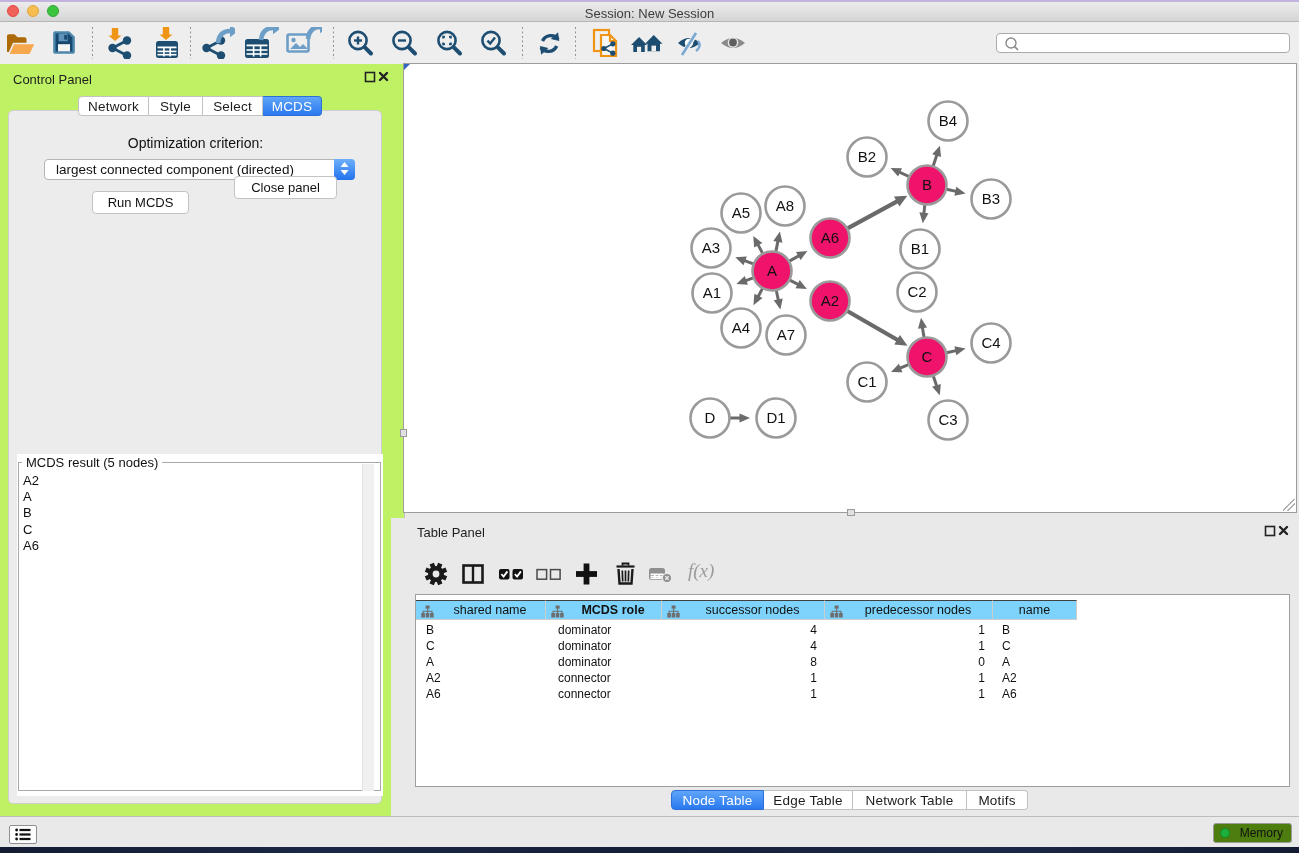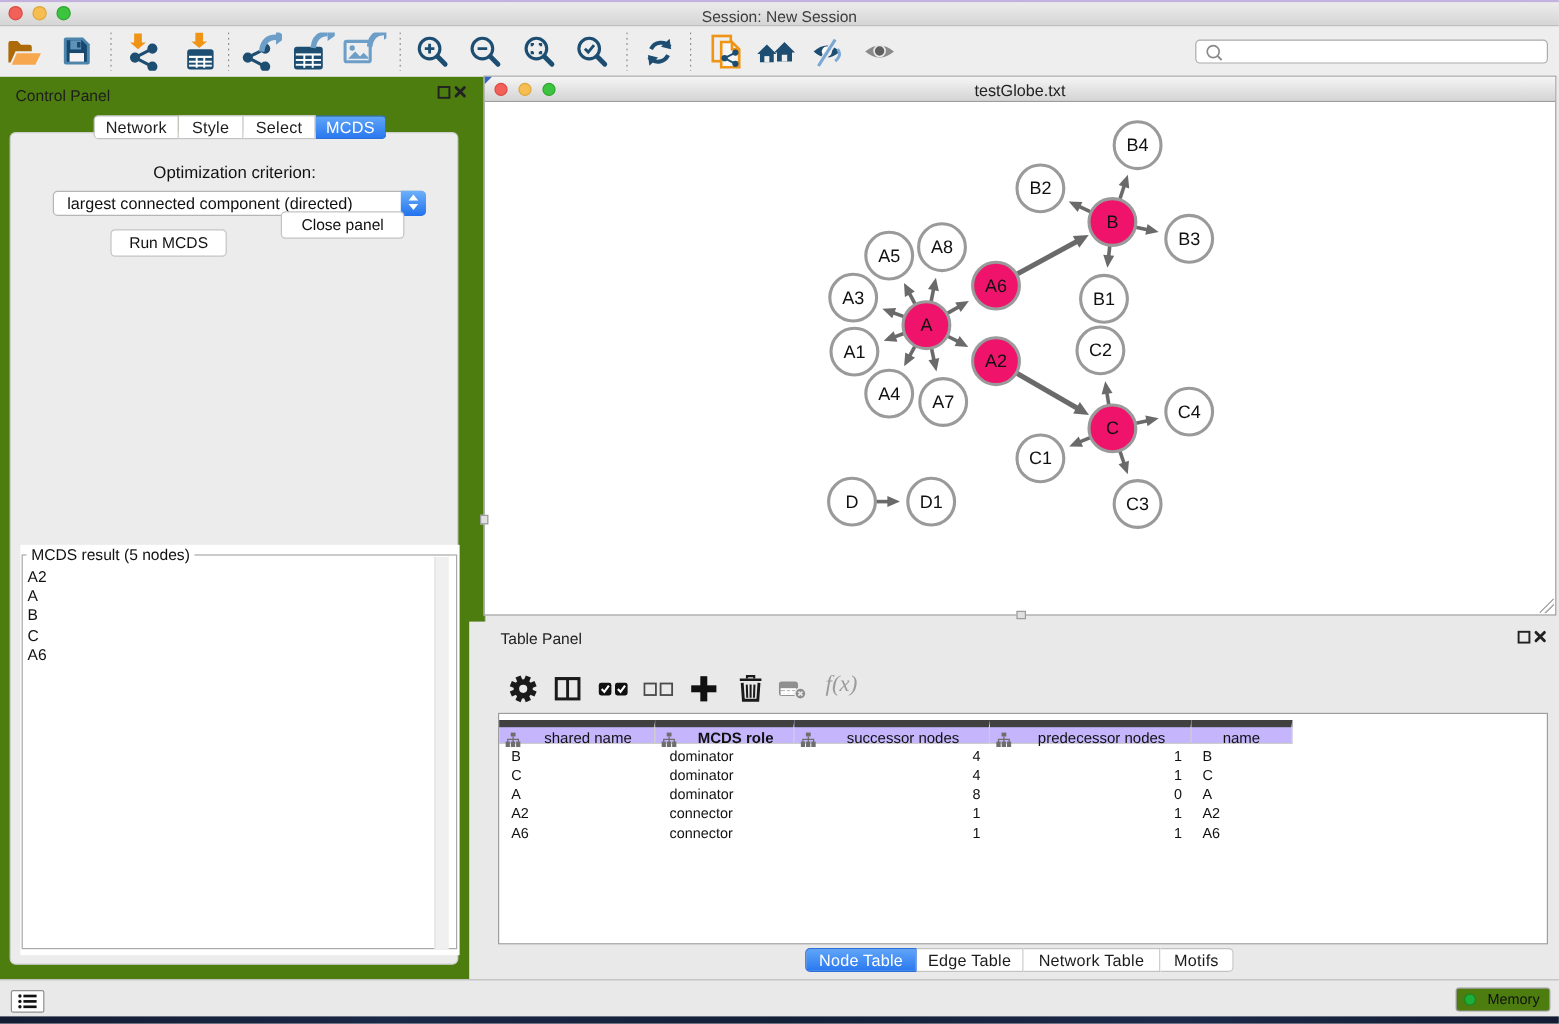--- a/index.html
+++ b/index.html
@@ -18,21 +18,21 @@
 #titlebar .t3 { left:47px; background:#3dc43e; border:1px solid #2fa52f; }
 #titletext { left:0; top:4px; width:1299px; text-align:center; font-size:13px; color:#3c3c3c; }
 #toolbar { left:0; top:22px; width:1299px; height:42px; background:#eeeeee; }
 .sep { position:absolute; top:5px; height:32px; width:1px;
   background-image:linear-gradient(#8a8a8a 36%, rgba(0,0,0,0) 0%);
   background-size:1px 4.5px; }
 .tbi { position:absolute; top:0; height:42px; }
 #search { left:996px; top:11px; width:294px; height:20px; background:#fff;
   border:1px solid #ababab; border-radius:4px; }
 
-#cpanel { left:0; top:64px; width:405px; height:752px; background:#4d7c0f;
+#cpanel { left:0; top:64px; width:405px; height:752px; background:#bef264;
   border-right:1px solid #c0c0c0; }
 #cptitle { left:13px; top:8px; font-size:13px; color:#1e1e1e; }
 .wicons { position:absolute; top:8px; font-size:12px; color:#222; }
 #cpbox { left:8px; top:46px; width:374px; height:694px; background:#ececec;
   border:1px solid #cecece; border-radius:5px; }
 .tabrow { position:absolute; display:flex; }
 .tab { height:20px; line-height:19px; font-size:13.5px; letter-spacing:0.2px; color:#1c1c1c; text-align:center;
   background:#fff; border:1px solid #c2c2c2; border-left:none; padding:0; }
 .tab.first { border-left:1px solid #c2c2c2; border-radius:4px 0 0 4px; }
 .tab.last { border-radius:0 4px 4px 0; }
@@ -72,22 +72,22 @@
   background:
    linear-gradient(135deg, rgba(0,0,0,0) 44%, #adadad 46%, #adadad 52%, rgba(0,0,0,0) 54%),
    linear-gradient(135deg, rgba(0,0,0,0) 64%, #adadad 66%, #adadad 72%, rgba(0,0,0,0) 74%);
 }
 
 #tpanel { left:391px; top:518px; width:908px; height:298px; background:#e9e9e9; }
 #tptitle { left:26px; top:7px; font-size:13px; color:#1e1e1e; }
 #tptoolbar { left:24px; top:36px; width:870px; height:40px; }
 #tablebox { left:24px; top:76px; width:875px; height:193px; background:#fff;
   border:1px solid #9e9e9e; }
-.hcell { position:absolute; top:5px; height:20px; background:#c4b5fd;
-  border-right:1px solid #cdcdcd; border-top:6px solid #404040; border-bottom:1px solid #cdcdcd; }
+.hcell { position:absolute; top:5px; height:20px; background:#7dd3fc;
+  border-right:1px solid #cdcdcd; border-top:1px solid #404040; border-bottom:1px solid #cdcdcd; }
 .hcell span { display:block; text-align:center; font-size:12.5px; color:#111; line-height:19px; }
 .hicon { position:absolute; left:5px; top:4px; }
 .trow { position:absolute; font-size:12px; color:#111; }
 .tnum { position:absolute; font-size:12px; color:#111; text-align:right; }
 #btabs { left:280px; top:272px; }
 #btabs .tab { height:20px; }
 
 #statusbar { left:0; top:816px; width:1299px; height:31px; background:#e9e9e9;
   border-top:1px solid #bcbcbc; }
 #listbtn { left:9px; top:8px; width:28px; height:19px; background:#fdfdfd;
@@ -256,26 +256,20 @@
   <div class="abs" id="resultwrap">
     <div class="abs" id="groupbox">
       <div class="abs" id="grouptitle">MCDS result (5 nodes)</div>
       <div class="abs" id="mcdslist">A2<br>A<br>B<br>C<br>A6</div>
       <div class="abs" id="scrolltrack"></div>
     </div>
   </div>
 </div>
 
 <div class="abs" id="netwin">
-  <div class="abs" id="nettitle">
-    <div class="tl t1"></div>
-      <div class="tl t2"></div>
-      <div class="tl t3"></div>
-    <div class="abs" id="nettitletext">testGlobe.txt</div>
-  </div>
   <div class="abs" id="netcorner"></div>
   <div class="abs" id="graphwrap"><svg width="892" height="427" viewBox="404 85 892 427">
 <line x1="753.2" y1="276.9" x2="744.4" y2="280.1" stroke="#6a6a6a" stroke-width="3.0"></line>
 <polygon points="736.4,283.0 744.7,275.1 747.9,283.8" fill="#6a6a6a"></polygon>
 <line x1="789.8" y1="279.2" x2="799.4" y2="284.1" stroke="#6a6a6a" stroke-width="3.0"></line>
 <polygon points="806.9,288.1 795.5,287.3 799.7,279.1" fill="#6a6a6a"></polygon>
 <line x1="753.3" y1="262.9" x2="743.3" y2="259.2" stroke="#6a6a6a" stroke-width="3.0"></line>
 <polygon points="735.3,256.2 746.8,255.6 743.5,264.2" fill="#6a6a6a"></polygon>
 <line x1="762.4" y1="287.6" x2="757.5" y2="296.7" stroke="#6a6a6a" stroke-width="3.0"></line>
 <polygon points="753.4,304.2 754.4,292.7 762.5,297.1" fill="#6a6a6a"></polygon>

